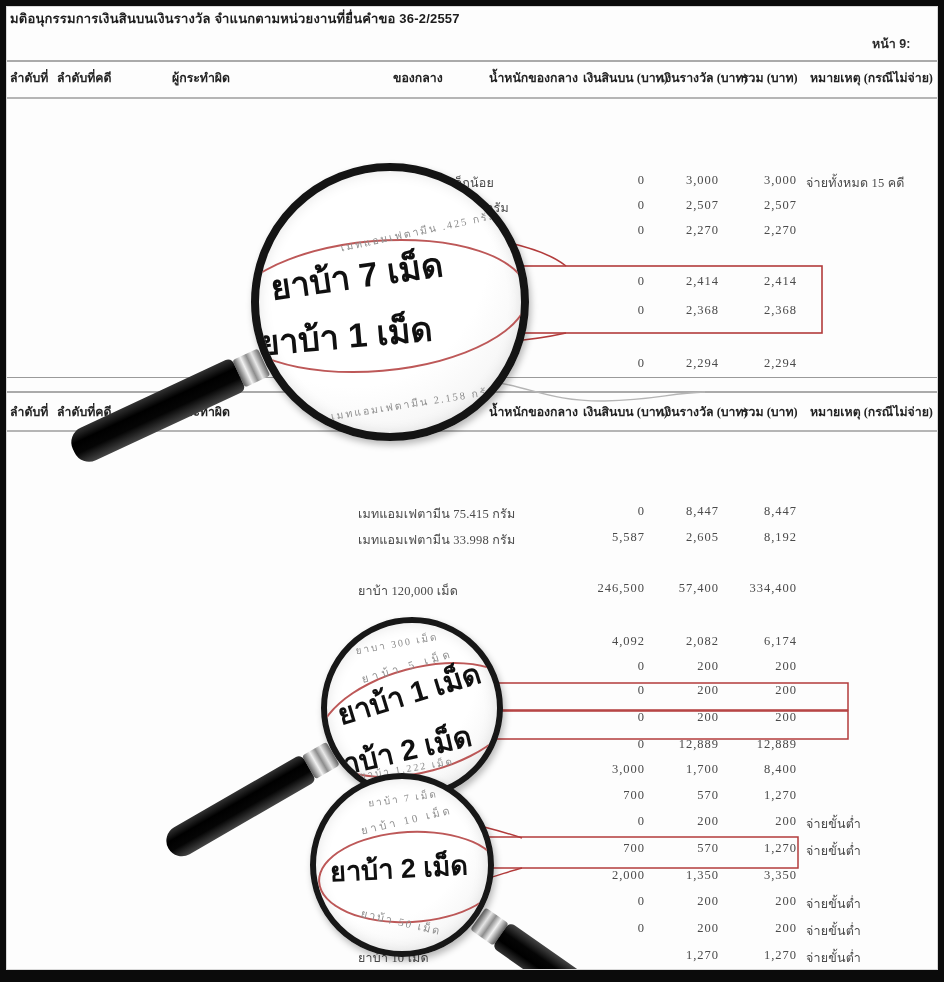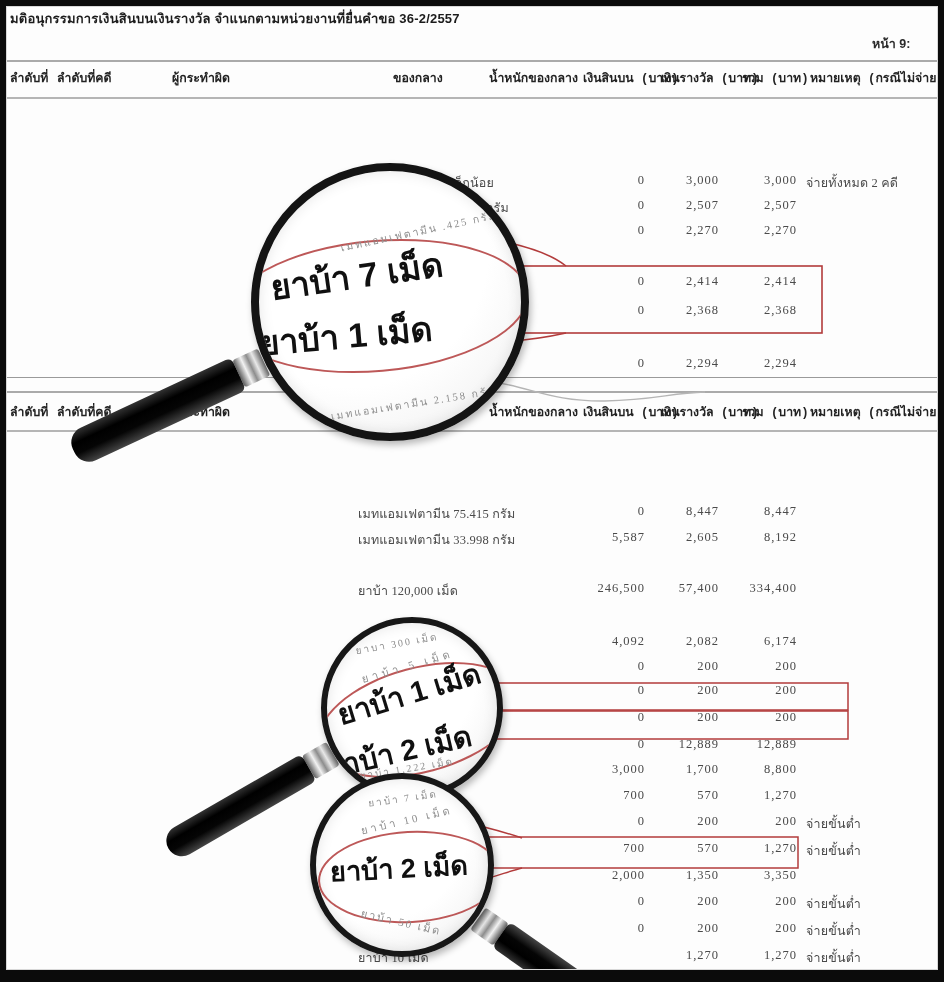--- a/index.html
+++ b/index.html
@@ -9,21 +9,21 @@
   .frame-inner{position:absolute;inset:6px 6px 12px 6px;border:1px solid #d8d8d8;z-index:89;pointer-events:none;}
 
   .title{position:absolute;left:10px;top:8px;font-family:"Liberation Sans",sans-serif;
          font-weight:bold;font-size:13px;color:#1c1c1c;letter-spacing:.2px;z-index:6;}
   .pageno{position:absolute;left:872px;top:34px;font-family:"Liberation Sans",sans-serif;
           font-weight:bold;font-size:12.5px;color:#2a2a2a;z-index:6;}
 
   .hline{position:absolute;left:0;width:944px;background:#aaa;z-index:5;}
 
   .hband{position:absolute;left:0;width:944px;height:30px;z-index:6;}
-  .hcell{position:absolute;top:0;font-family:Liberation Mono, monospace;font-weight:bold;
+  .hcell{position:absolute;top:0;font-family:Liberation Serif, serif;font-weight:bold;
          font-size:12.3px;color:#222;white-space:nowrap;}
 
   .trow{position:absolute;left:0;width:944px;height:18px;z-index:10;}
   .tcell{position:absolute;top:0;font-size:12.5px;color:#4a4a4a;white-space:nowrap;}
   .c-item{left:358px;letter-spacing:.2px;}
   .c-bribe{left:495px;width:150px;text-align:right;letter-spacing:1px;}
   .c-reward{left:569px;width:150px;text-align:right;letter-spacing:1px;}
   .c-total{left:647px;width:150px;text-align:right;letter-spacing:1px;}
   .c-note{left:806px;letter-spacing:.2px;}
 
@@ -83,21 +83,21 @@
     <span class="hcell" style="left:742px">รวม (บาท)</span>
     <span class="hcell" style="left:810px">หมายเหตุ (กรณีไม่จ่าย)</span>
   </div>
 
   <div id="rows1">
       <div class="trow" style="top: 173px;">
         <span class="tcell c-item">เมทแอมเฟตามีนเล็กน้อย</span>
         <span class="tcell c-bribe">0</span>
         <span class="tcell c-reward">3,000</span>
         <span class="tcell c-total">3,000</span>
-        <span class="tcell c-note">จ่ายทั้งหมด 2 คดี</span>
+        <span class="tcell c-note">จ่ายทั้งหมด 15 คดี</span>
       </div>
       <div class="trow" style="top: 198px;">
         <span class="tcell c-item">เมทแอมเฟตามีน 3.767 กรัม</span>
         <span class="tcell c-bribe">0</span>
         <span class="tcell c-reward">2,507</span>
         <span class="tcell c-total">2,507</span>
       </div>
       <div class="trow" style="top: 223px;">
         <span class="tcell c-item">เมทแอมเฟตามีน .425 กรัม</span>
         <span class="tcell c-bribe">0</span>
@@ -161,21 +161,21 @@
         <span class="tcell c-total">200</span>
       </div>
       <div class="trow" style="top: 737px;">
         <span class="tcell c-bribe">0</span>
         <span class="tcell c-reward">12,889</span>
         <span class="tcell c-total">12,889</span>
       </div>
       <div class="trow" style="top: 762px;">
         <span class="tcell c-bribe">3,000</span>
         <span class="tcell c-reward">1,700</span>
-        <span class="tcell c-total">8,800</span>
+        <span class="tcell c-total">8,400</span>
       </div>
       <div class="trow" style="top: 788px;">
         <span class="tcell c-bribe">700</span>
         <span class="tcell c-reward">570</span>
         <span class="tcell c-total">1,270</span>
       </div>
       <div class="trow" style="top: 814px;">
         <span class="tcell c-bribe">0</span>
         <span class="tcell c-reward">200</span>
         <span class="tcell c-total">200</span>

